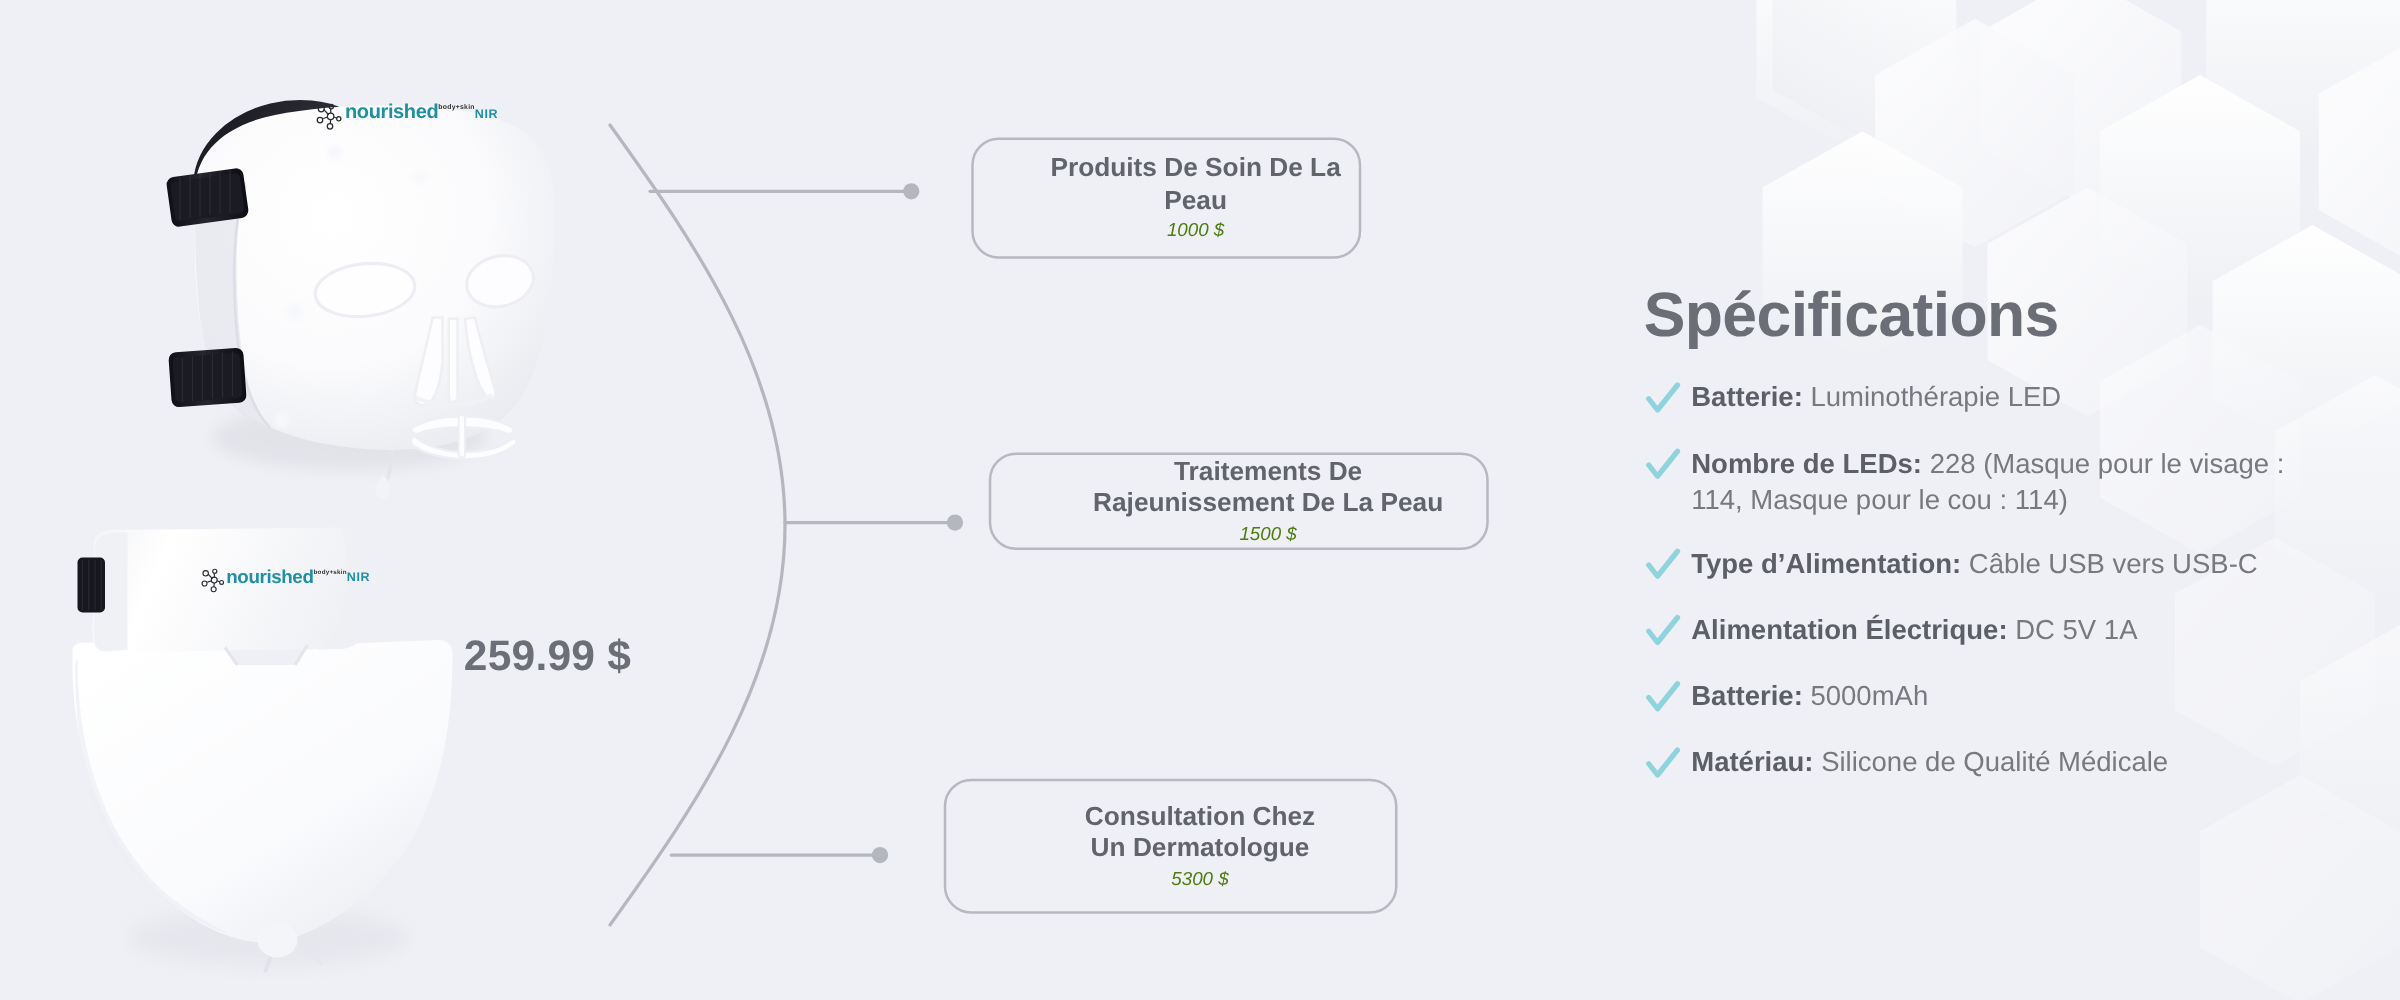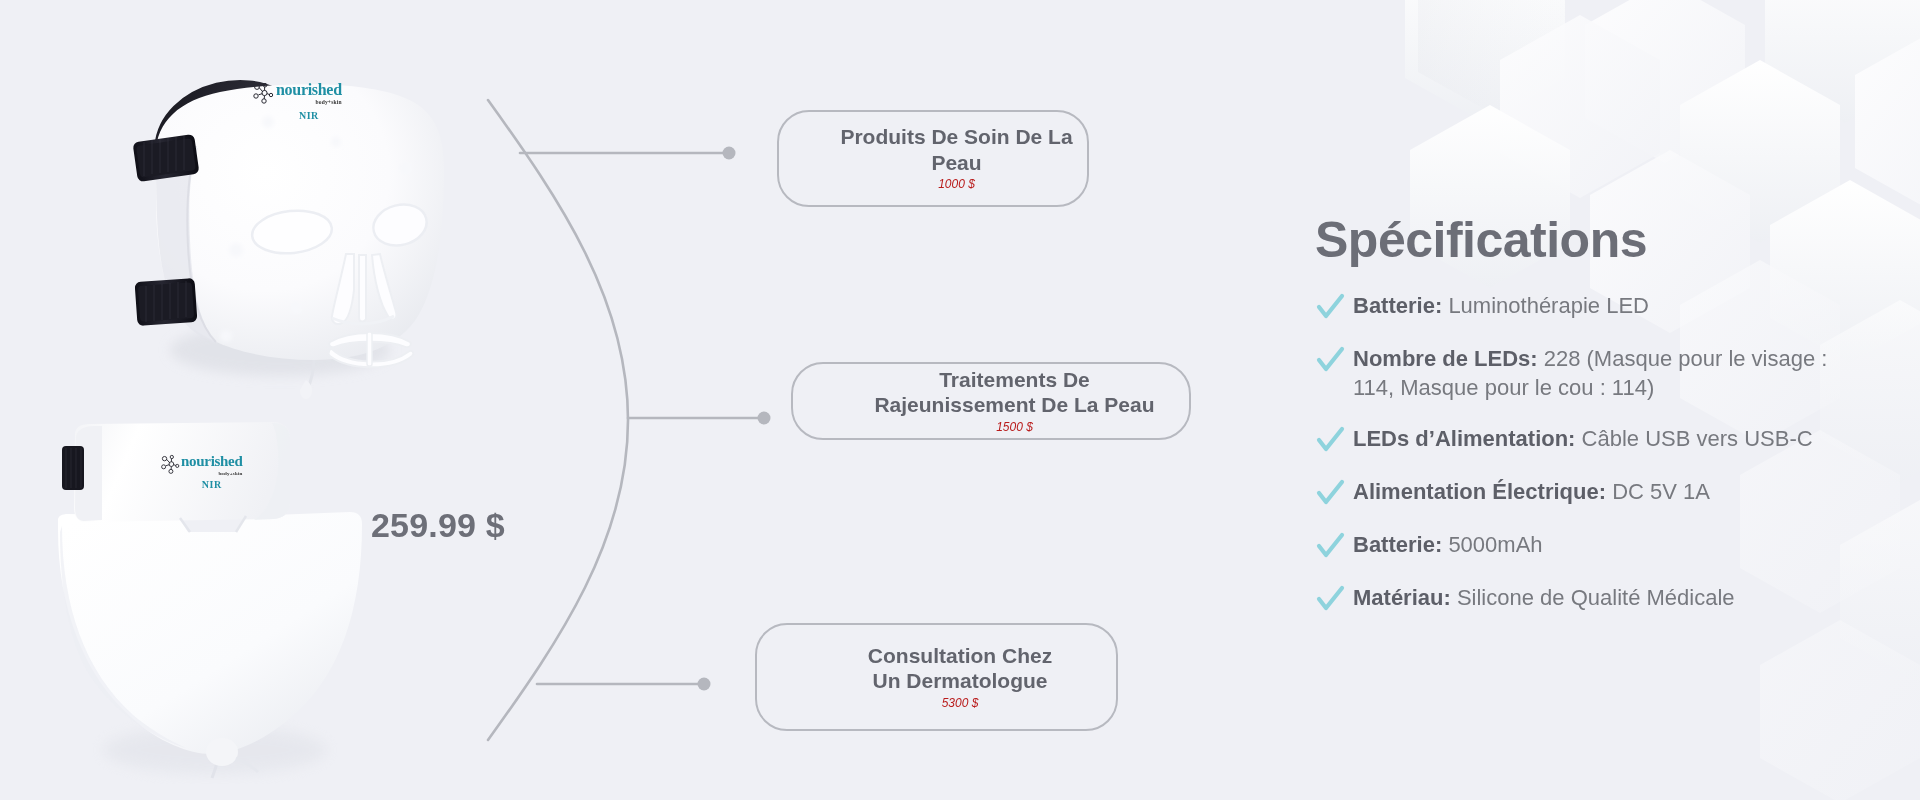--- a/index.html
+++ b/index.html
@@ -17,61 +17,61 @@
 
   
   .photo{position:absolute;}
 
   
   #face-mask{left:100px;top:50px;width:350px;height:350px;}
   
   #neck-mask{left:40px;top:420px;width:340px;height:365px;}
 
   .logo-wrap{position:absolute;display:flex;align-items:flex-start;}
-  .logo-text{display:flex;flex-direction:column;line-height:1;font-family:Liberation Serif, serif;}
+  .logo-text{display:flex;line-height:1;}
   .logo-name{color:#1f8fa4;font-weight:bold;letter-spacing:-0.3px;}
   .logo-sub{color:#333;font-weight:bold;letter-spacing:0.2px;}
   .logo-nir{color:#1f8fa4;font-weight:bold;text-align:center;letter-spacing:0.5px;}
 
   
   #diagram-svg{position:absolute;left:0;top:0;width:1200px;height:800px;}
 
   
   #price{
     position:absolute;left:358px;top:506px;width:160px;
     text-align:center;color:#6d6f78;font-size:34px;font-weight:bold;
     letter-spacing:0.2px;
   }
 
   
   .callout{
     position:absolute;
     border:2.5px solid #b7b9c0;
-    border-radius:32px;
+    border-radius:22px;
     background:#eff0f5;
     display:flex;flex-direction:column;
     align-items:center;justify-content:center;
     box-sizing:border-box;
     text-align:center;
     padding-left:47px;
   }
   .callout .title{
     color:#62646d;font-weight:bold;font-size:21px;line-height:1.22;
   }
   .callout .price{
-    color:#b91c1c;font-style:italic;font-size:12px;line-height:1.3;margin-top:2px;
+    color:#4d7c0f;font-style:italic;font-size:15px;line-height:1.3;margin-top:2px;
   }
   #callout-1{left:777px;top:110px;width:312px;height:97px;}
   #callout-2{left:791px;top:362px;width:400px;height:78px;}
   #callout-3{left:755px;top:623px;width:363px;height:108px;}
 
   
   #specs{position:absolute;left:1315px;top:215px;width:580px;}
   #specs h1{
-    margin:0 0 26px 0;
+    margin:12px 0 26px 0;
     font-size:50px;font-weight:bold;color:#6c6e77;letter-spacing:-0.5px;
     line-height:1;
   }
   .spec-row{
     display:flex;align-items:flex-start;
     margin-bottom:22px;
   }
   .check-icon{
     flex:0 0 auto;width:30px;height:30px;margin-right:8px;margin-top:1px;
   }
@@ -383,21 +383,21 @@
         <b>Nombre de LEDs:</b>
         <span> 228 (Masque pour le visage : 114, Masque pour le cou : 114)</span>
       </div>
     </div>
 
     <div class="spec-row">
       <svg class="check-icon" viewBox="0 0 30 30">
         <path d="M4 15 L11 24 L27 4" stroke="#8ed3dd" stroke-width="4.2" fill="none" stroke-linecap="round" stroke-linejoin="round"></path>
       </svg>
       <div class="spec-text">
-        <b>LEDs d’Alimentation:</b>
+        <b>Type d’Alimentation:</b>
         <span> Câble USB vers USB-C</span>
       </div>
     </div>
 
     <div class="spec-row">
       <svg class="check-icon" viewBox="0 0 30 30">
         <path d="M4 15 L11 24 L27 4" stroke="#8ed3dd" stroke-width="4.2" fill="none" stroke-linecap="round" stroke-linejoin="round"></path>
       </svg>
       <div class="spec-text">
         <b>Alimentation Électrique:</b>

